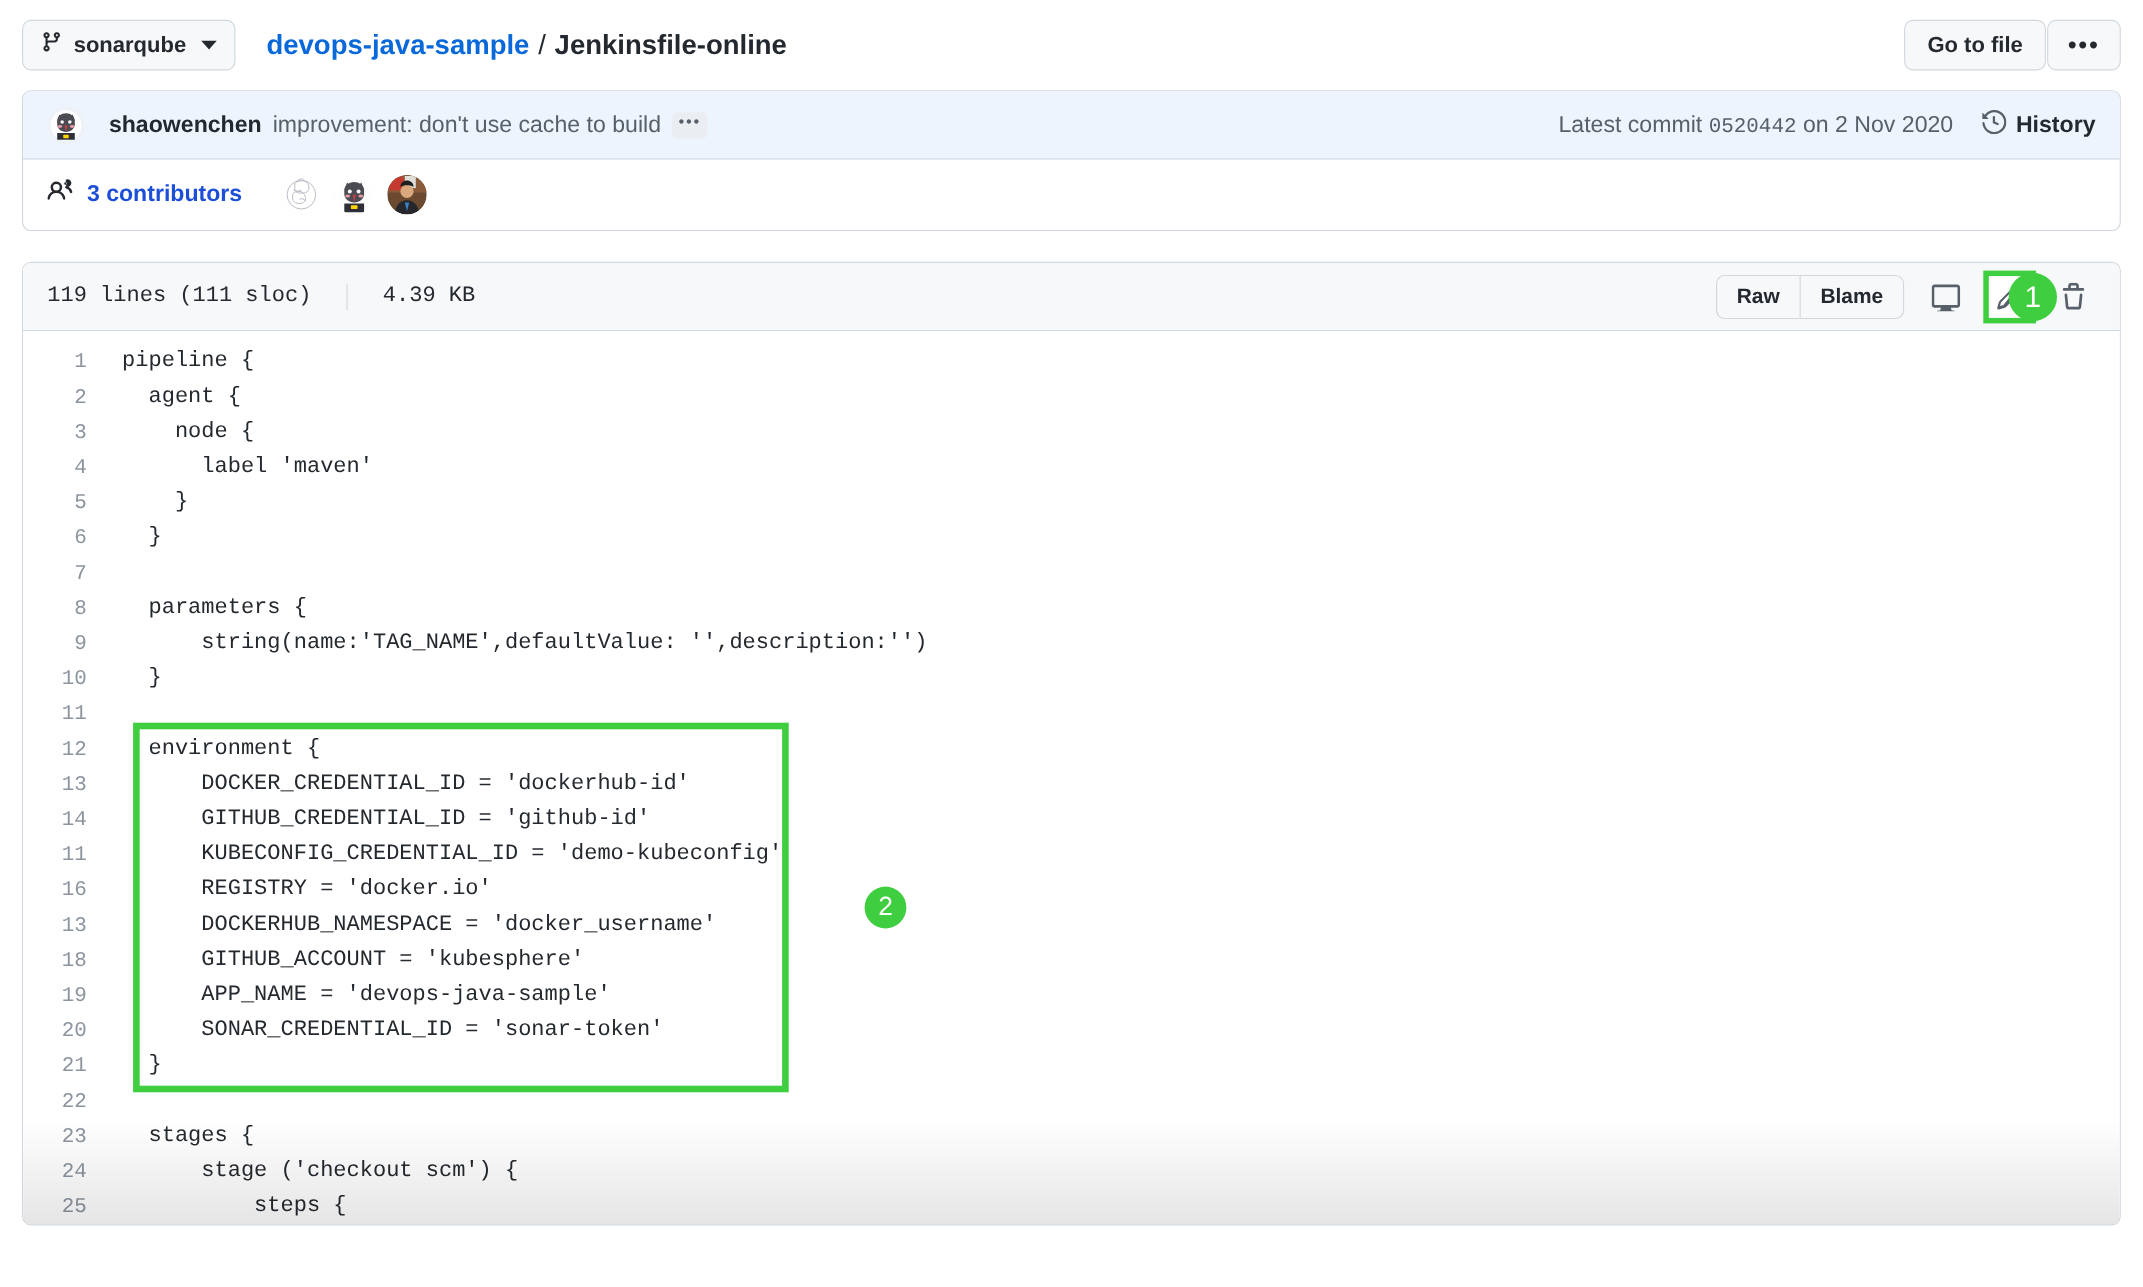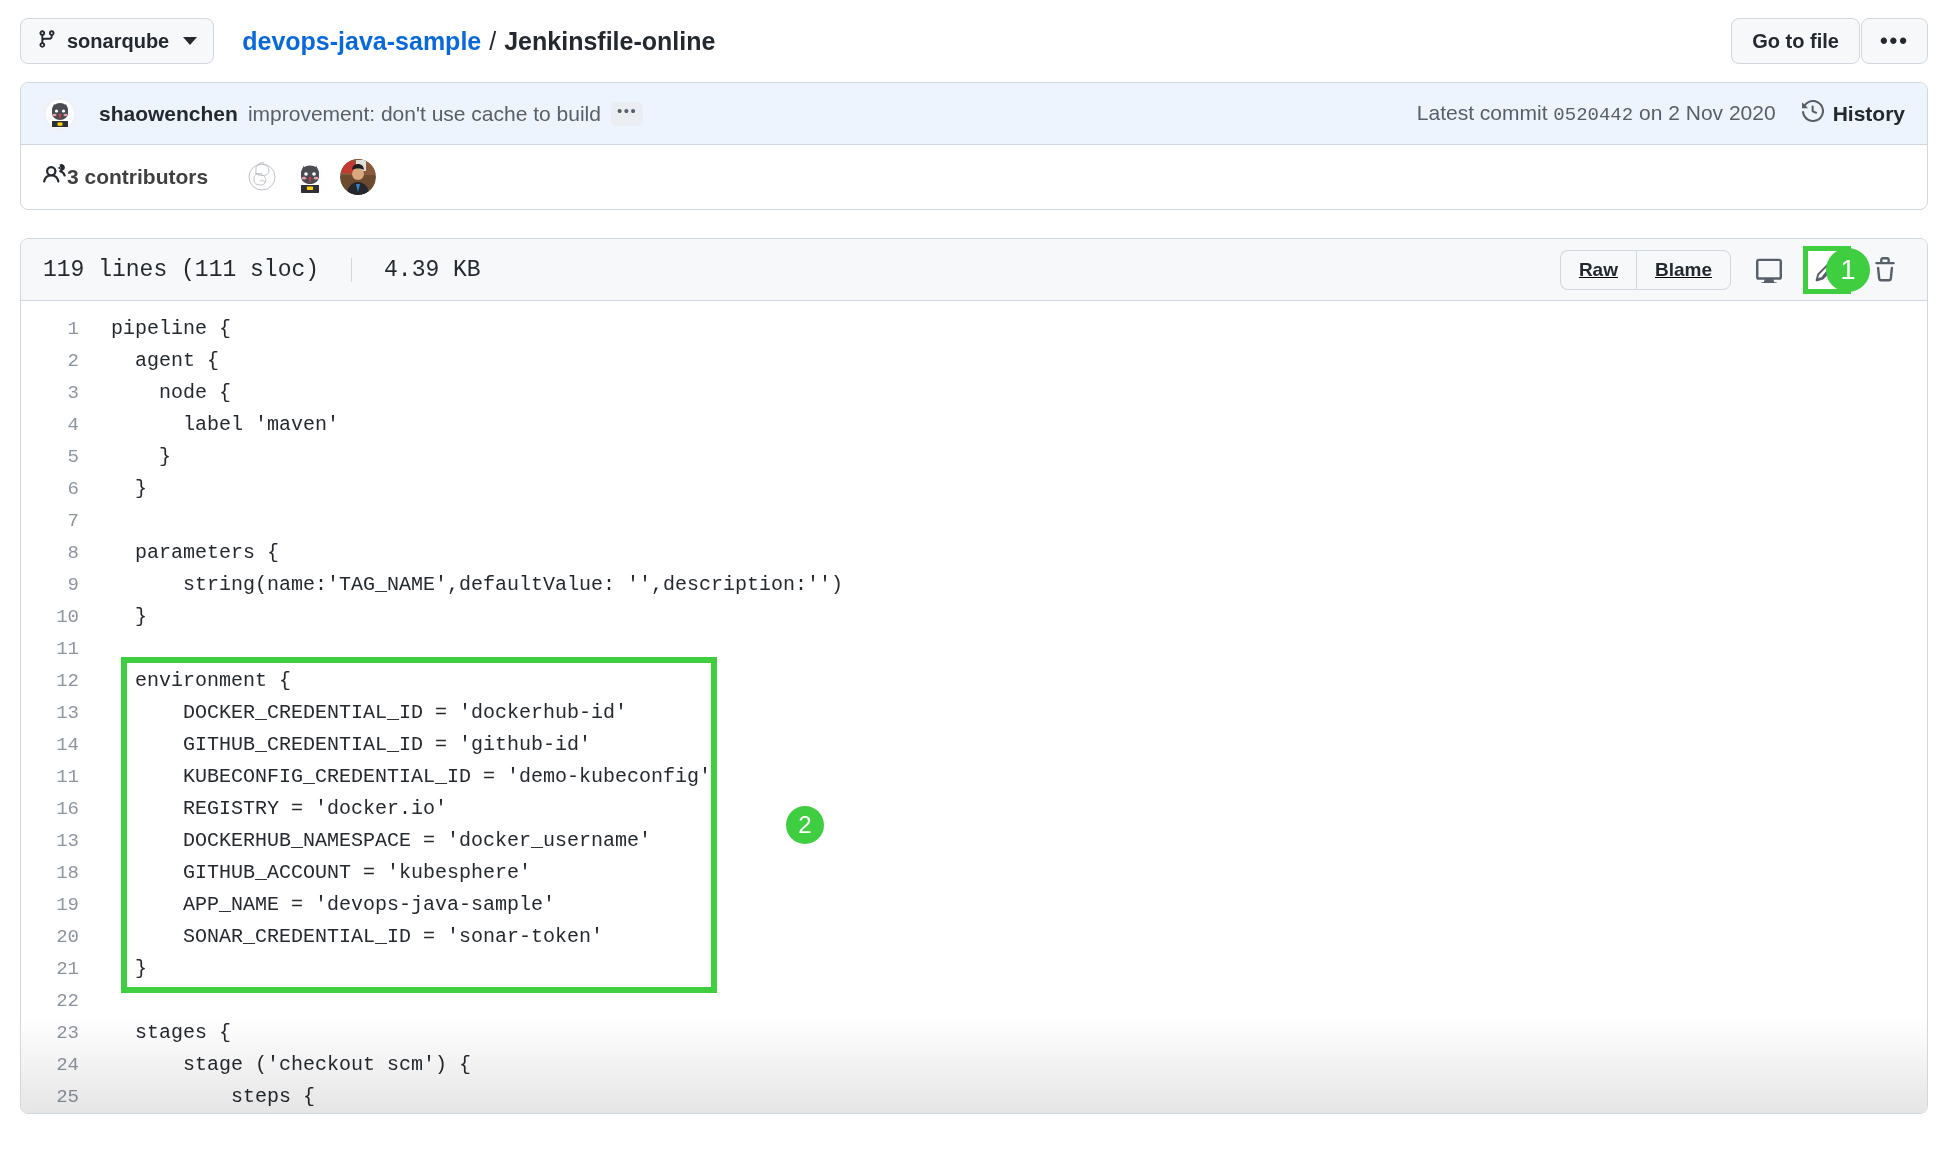--- a/index.html
+++ b/index.html
@@ -159,22 +159,23 @@
 
   .contrib-row {
     display: flex;
     align-items: center;
     padding: 18px 22px;
     height: 64px;
   }
   .contrib-label {
     display: inline-flex;
     align-items: center;
+    gap: 12px;
     font-size: 21px;
-    color: #404040;
+    color: #1d4ed8;
   }
   .contrib-label b { font-weight: 700; }
   .contrib-avatars {
     display: flex;
     align-items: center;
     gap: 12px;
     margin-left: 36px;
   }
   .contrib-avatars .avatar { width: 36px; height: 36px; }
 
@@ -190,38 +191,38 @@
   .code-toolbar {
     background: #f6f8fa;
     border-bottom: 1px solid #d0d7de;
     height: 62px;
     display: flex;
     align-items: center;
     padding: 0 22px;
   }
   .file-meta {
     font-family: "Liberation Mono", monospace;
-    font-size: 23px;
+    font-size: 20px;
     color: #24292f;
     display: flex;
     align-items: center;
     gap: 32px;
   }
   .file-meta .divider {
     display: inline-block;
     width: 1px; height: 24px;
     background: #d0d7de;
   }
   .toolbar-right {
     margin-left: auto;
     display: flex;
     align-items: center;
     gap: 18px;
   }
-  .btn-group { display: flex; text-decoration: underline; }
+  .btn-group { display: flex; }
   .btn-group .btn:first-child { border-radius: 8px 0 0 8px; border-right: none; }
   .btn-group .btn:last-child  { border-radius: 0 8px 8px 0; }
   .btn-sm { height: 40px; padding: 0 18px; font-size: 19px; }
   .icon-btn {
     width: 40px; height: 40px;
     display: inline-flex;
     align-items: center;
     justify-content: center;
     color: #57606a;
     cursor: pointer;

